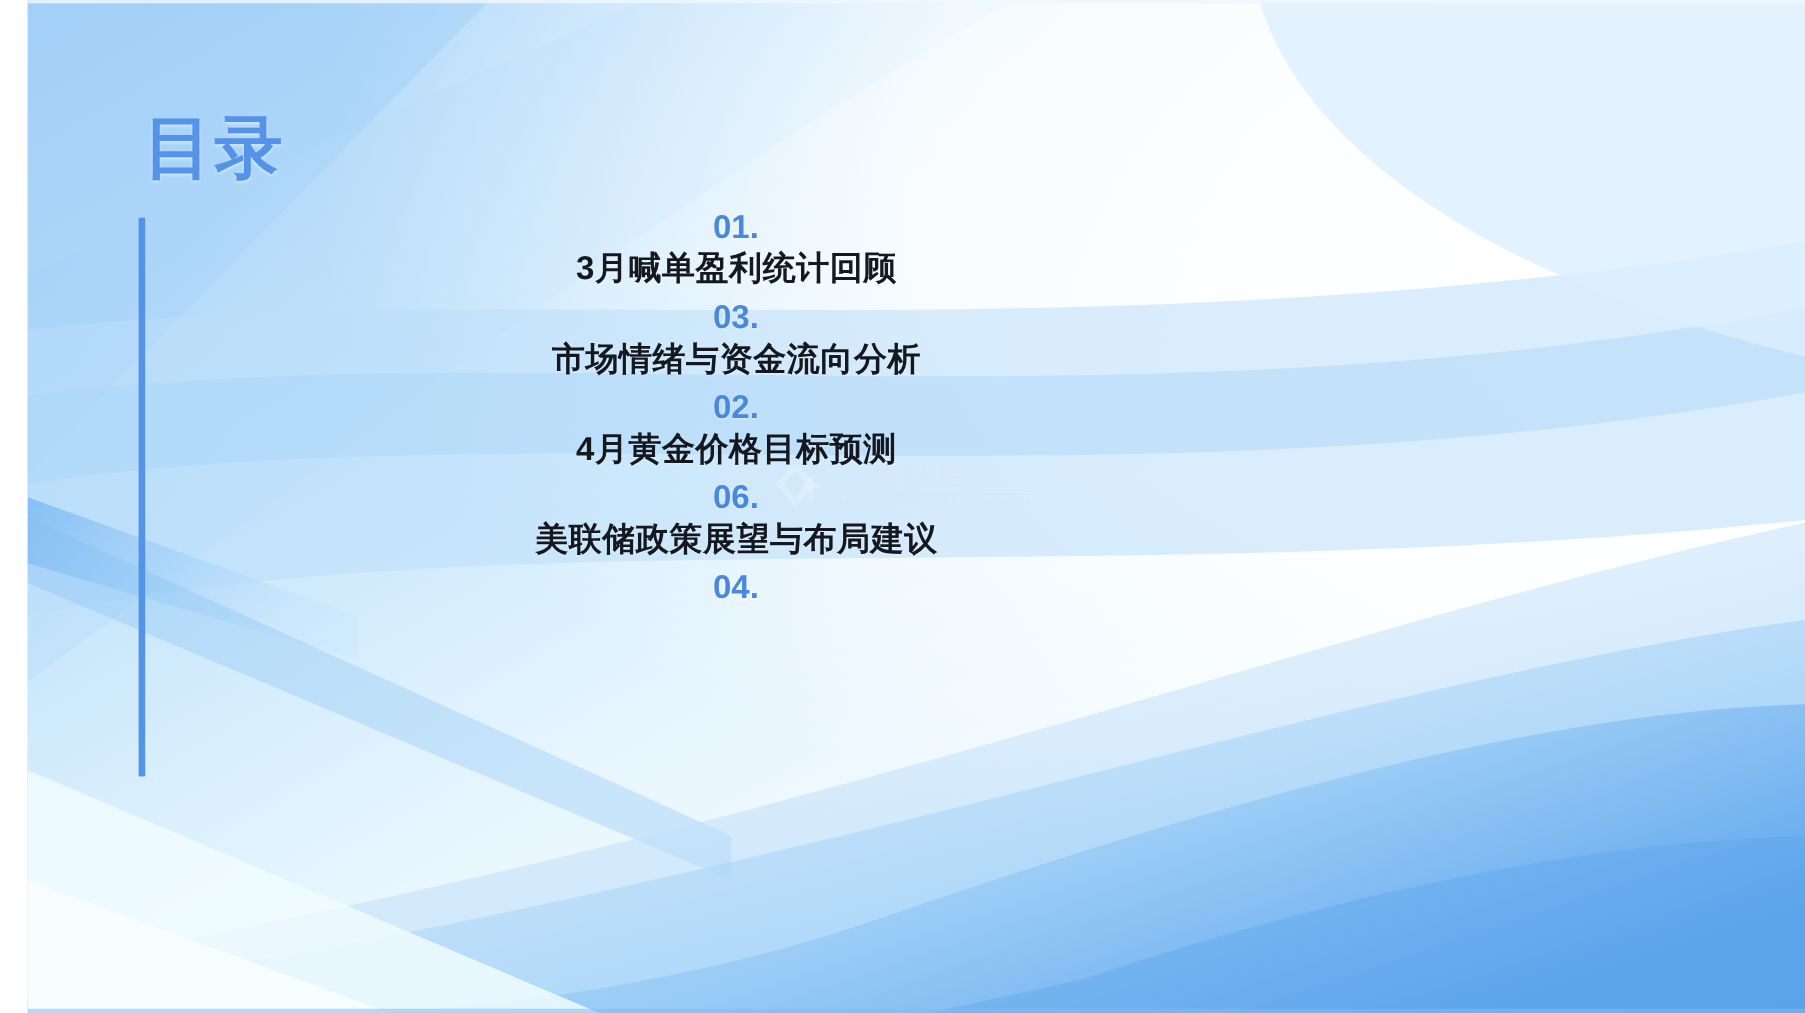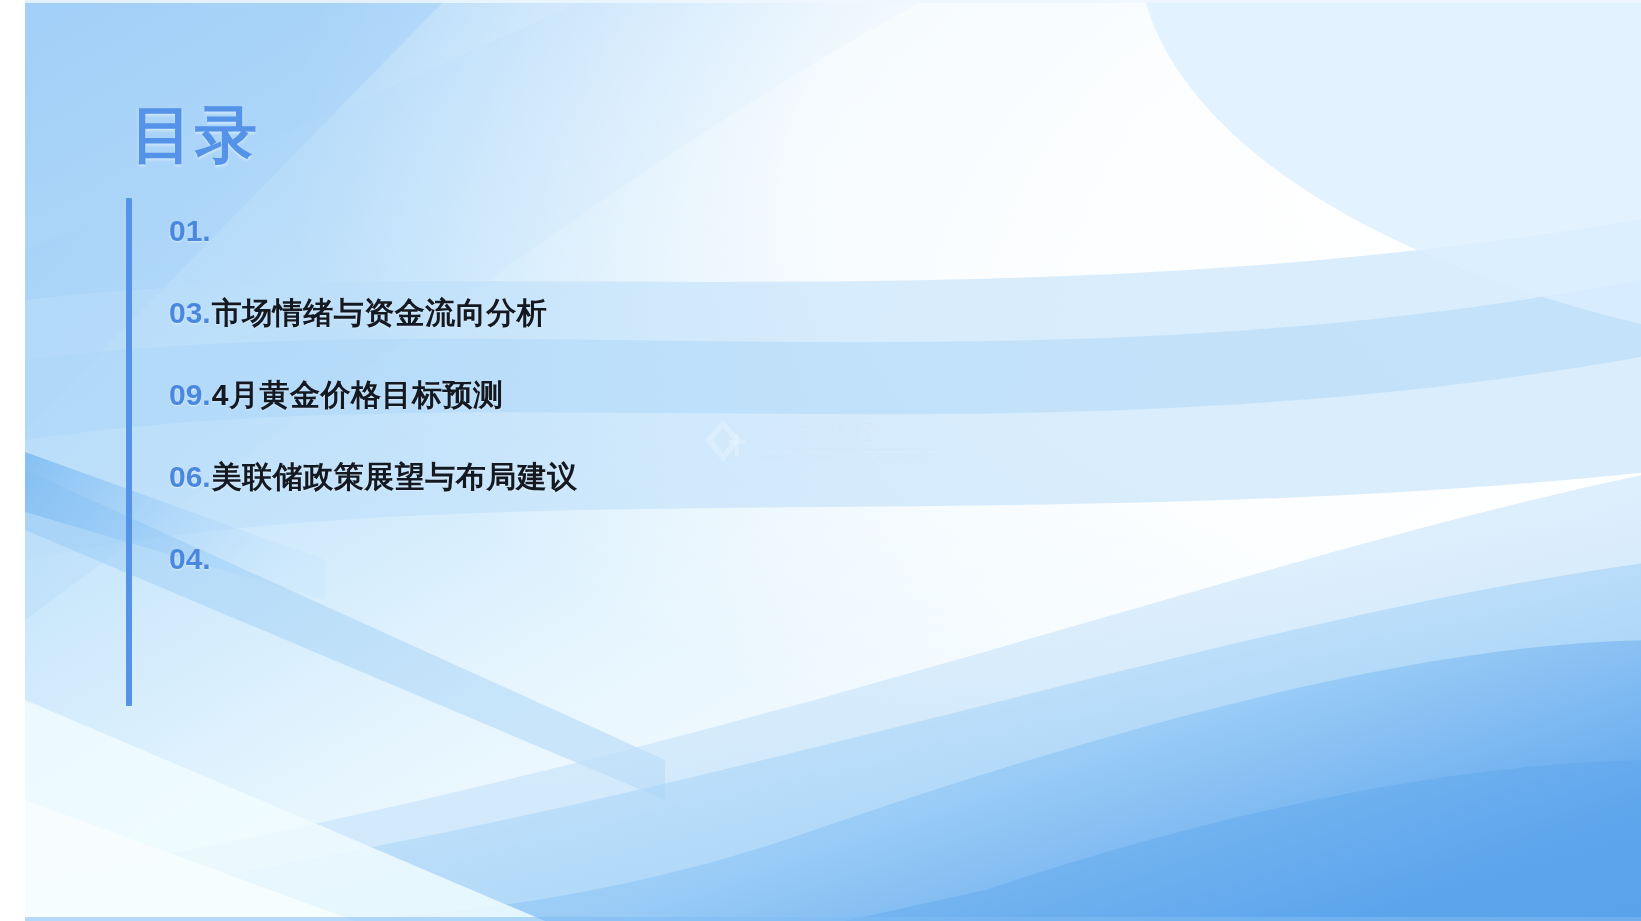--- a/index.html
+++ b/index.html
@@ -98,20 +98,21 @@
     position: absolute;
     left: 144px;
     top: 190px;
     width: 1000px;
   }
   .toc-item {
     height: 82px;
     display: flex;
     align-items: center;
     white-space: nowrap;
+    flex-direction: column;
   }
   .toc-num {
     font-size: 30px;
     font-weight: 700;
     color: #4a87de;
     letter-spacing: 0px;
     text-shadow: 0 1px 2px rgba(255,255,255,0.5);
   }
   .toc-label {
     font-size: 30px;
@@ -204,27 +205,28 @@
     </div>
   </div>
 
   <div class="page-title">目录</div>
 
   <div class="vrule"></div>
 
   <div class="toc">
     <div class="toc-item">
       <span class="toc-num">01.</span>
+      <span class="toc-label">3月喊单盈利统计回顾</span>
     </div>
     <div class="toc-item">
       <span class="toc-num">03.</span>
       <span class="toc-label">市场情绪与资金流向分析</span>
     </div>
     <div class="toc-item">
-      <span class="toc-num">09.</span>
+      <span class="toc-num">02.</span>
       <span class="toc-label">4月黄金价格目标预测</span>
     </div>
     <div class="toc-item">
       <span class="toc-num">06.</span>
       <span class="toc-label">美联储政策展望与布局建议</span>
     </div>
     <div class="toc-item">
       <span class="toc-num">04.</span>
     </div>
   </div>

